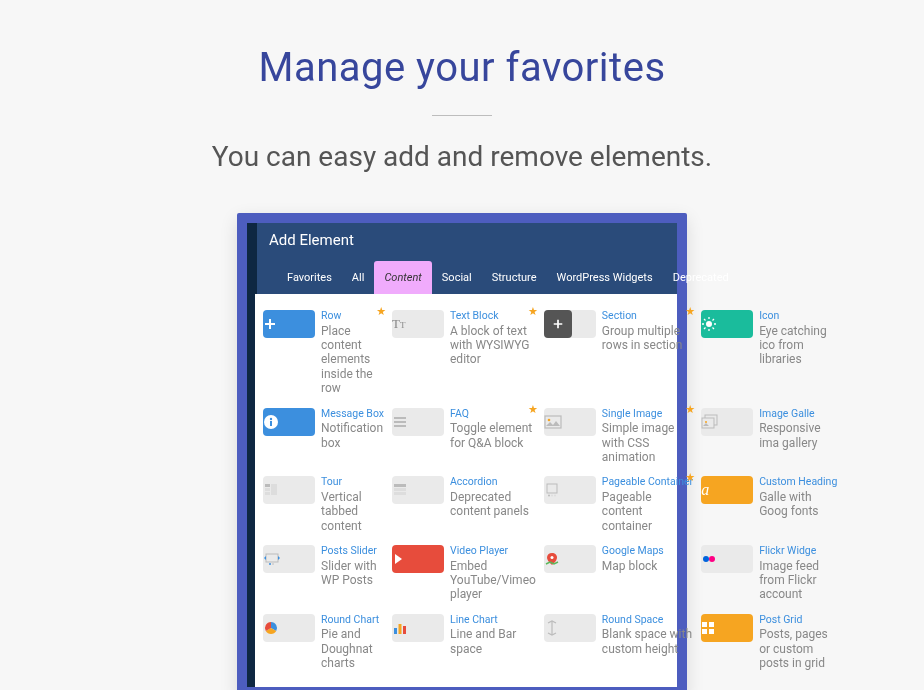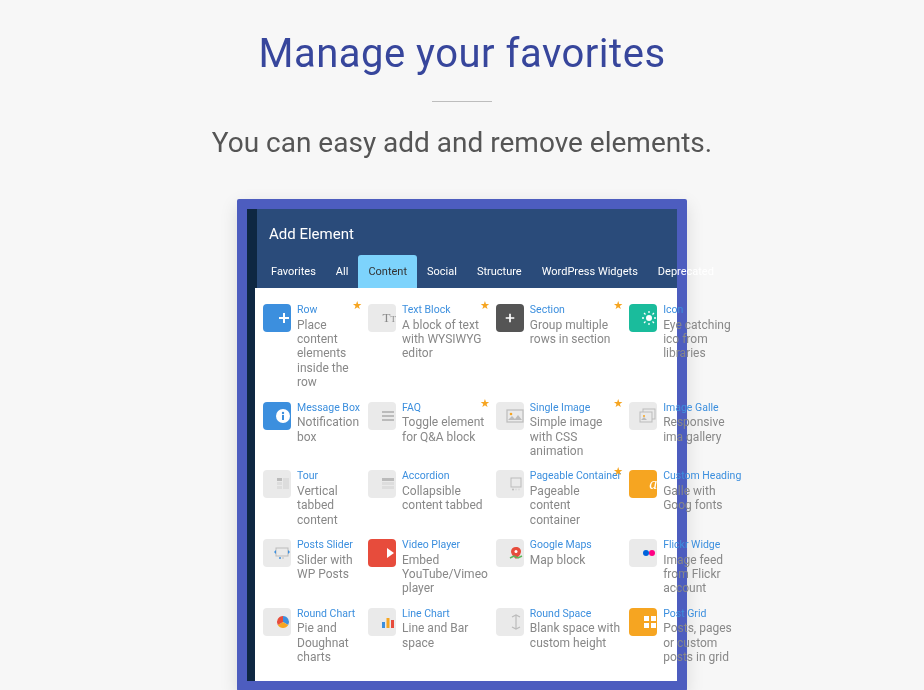--- a/index.html
+++ b/index.html
@@ -1,30 +1,30 @@
 <!DOCTYPE html>
 <html><head>
 <meta charset="utf-8">
 <style>
 * { margin: 0; padding: 0; box-sizing: border-box; }
 body { font-family: -apple-system, BlinkMacSystemFont, "Segoe UI", Roboto, Helvetica, Arial, sans-serif; background: #f7f7f7; width: 924px; height: 690px; overflow: hidden; }
-.page-title { text-align: center; font-size: 40px; font-weight: 400; color: #37469c; margin-top: 30px; letter-spacing: 0.5px; }
+.page-title { text-align: center; font-size: 40px; font-weight: 400; color: #37469c; margin-top: 44px; letter-spacing: 0.5px; }
 .divider { width: 60px; height: 1px; background: #bdbdbd; margin: 24px auto 24px auto; }
 .page-subtitle { text-align: center; font-size: 28px; color: #555; font-weight: 400; margin-bottom: 40px; }
 .modal-wrap { width: 450px; margin: 0 auto; background: #4d5dbf; padding: 10px; border-radius: 2px; box-shadow: 0 6px 18px rgba(0,0,0,0.12); position: relative; }
 .modal-inner { background: #2a4b7a; border-top-left-radius: 2px; }
 .left-strip { position: absolute; left: 10px; top: 10px; width: 10px; bottom: 10px; background: #0e2742; z-index: 1; }
-.modal-header { padding: 16px 20px 12px 22px; position: relative; z-index: 2; }
+.modal-header { padding: 8px 20px 12px 22px; position: relative; z-index: 2; }
 .modal-title { color: #fff; font-size: 15px; font-weight: 400; }
-.tabs { display: flex; padding: 0 14px; gap: 0; position: relative; z-index: 2; font-size: 11px; }
+.tabs { display: flex; padding: 0 14px; gap: 0; position: relative; z-index: 2; font-size: 11px; margin-left: 16px; }
 .tab { padding: 10px 10px; color: #fff; cursor: pointer; white-space: nowrap; }
-.tab.active { background: #7dd3fc; color: #333; border-top-left-radius: 3px; border-top-right-radius: 3px; }
+.tab.active { background: #f0abfc; color: #333; border-top-left-radius: 3px; border-top-right-radius: 3px; font-style: italic; }
 .elements-grid { background: #fff; padding: 10px 4px; display: grid; grid-template-columns: repeat(4, 1fr); gap: 0; position: relative; z-index: 2; margin-left: 8px; }
 .element-card { display: flex; align-items: flex-start; padding: 6px 4px; position: relative; cursor: pointer; }
-.icon-box { width: 28px; height: 28px; border-radius: 4px; flex-shrink: 0; display: flex; align-items: center; justify-content: flex-end; margin-right: 6px; font-size: 14px; color: #fff; position: relative; }
+.icon-box { width: 52px; height: 28px; border-radius: 4px; flex-shrink: 0; display: flex; align-items: center; justify-content: flex-start; margin-right: 6px; font-size: 14px; color: #fff; position: relative; }
 .icon-box.gray { background: #eaeaea; color: #888; }
 .icon-box.blue { background: #3c8fde; }
 .icon-box.orange { background: #f6a521; }
 .icon-box.red { background: #e74c3c; }
 .icon-box.cyan { background: #1abc9c; }
 .el-text { flex: 1; min-width: 0; }
 .el-title { color: #3c8fde; font-size: 10.5px; font-weight: 400; line-height: 1.2; white-space: nowrap; overflow: hidden; text-overflow: ellipsis; }
 .el-desc { color: #888; font-size: 12px; line-height: 1.2; margin-top: 1px; overflow: hidden; }
 .star { position: absolute; top: 2px; right: 2px; color: #f6a521; font-size: 11px; line-height: 1; }
 svg { display: block; }
@@ -181,21 +181,21 @@
         <div class="element-card">
           <div class="icon-box gray">
             <svg width="16" height="16" viewBox="0 0 16 16">
               <rect x="2" y="2" width="12" height="3" fill="#bbb"></rect>
               <rect x="2" y="6" width="12" height="3" fill="#ddd"></rect>
               <rect x="2" y="10" width="12" height="3" fill="#ddd"></rect>
             </svg>
           </div>
           <div class="el-text">
             <div class="el-title">Accordion</div>
-            <div class="el-desc">Collapsible content tabbed</div>
+            <div class="el-desc">Deprecated content panels</div>
           </div>
         </div>
         <div class="element-card">
           <div class="icon-box gray">
             <svg width="16" height="16" viewBox="0 0 16 16">
               <rect x="3" y="2" width="10" height="9" fill="none" stroke="#bbb"></rect>
               <circle cx="5" cy="13.5" r="1" fill="#bbb"></circle>
               <circle cx="8" cy="13.5" r="1" fill="#ddd"></circle>
               <circle cx="11" cy="13.5" r="1" fill="#ddd"></circle>
             </svg>

